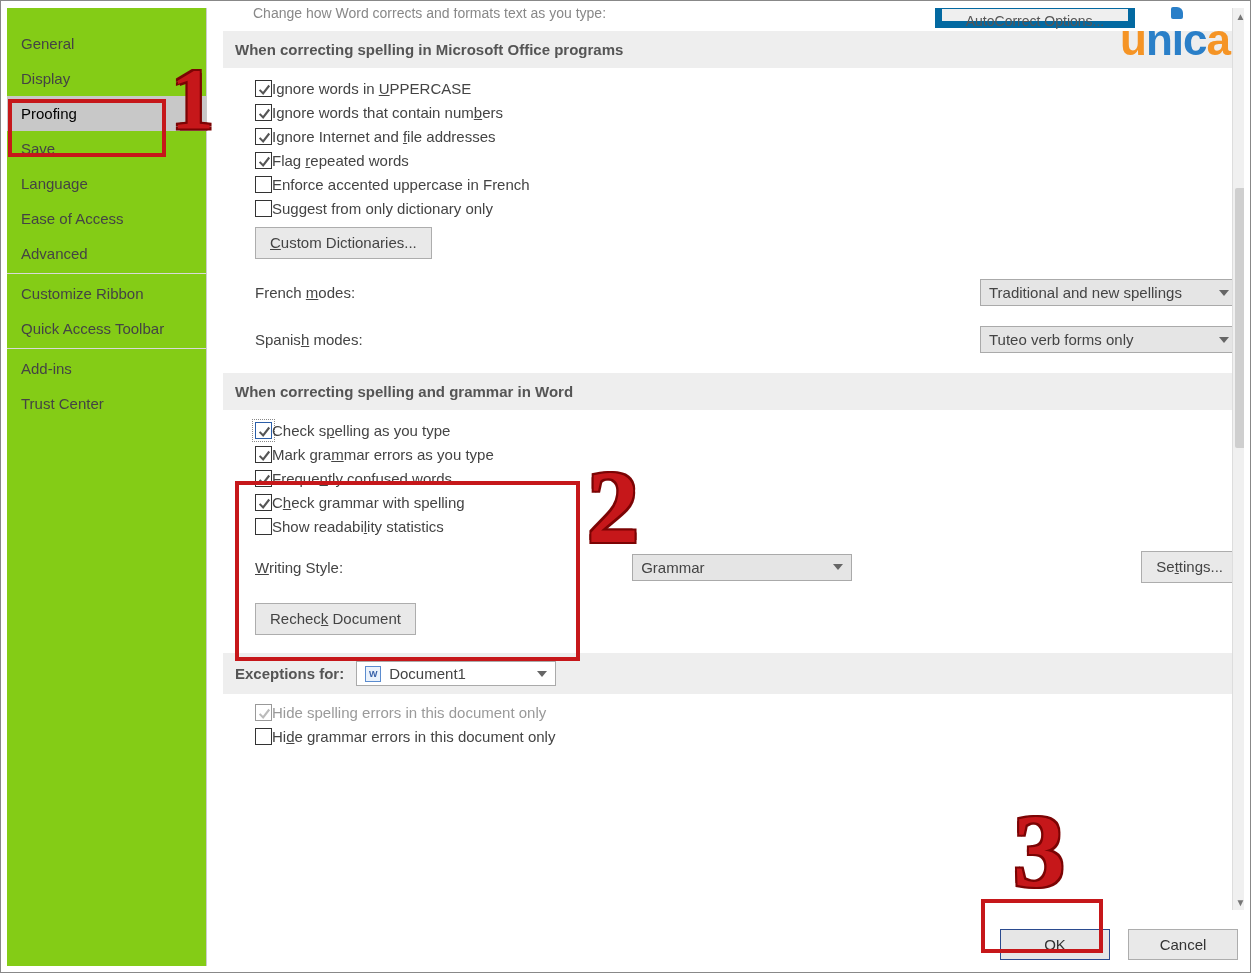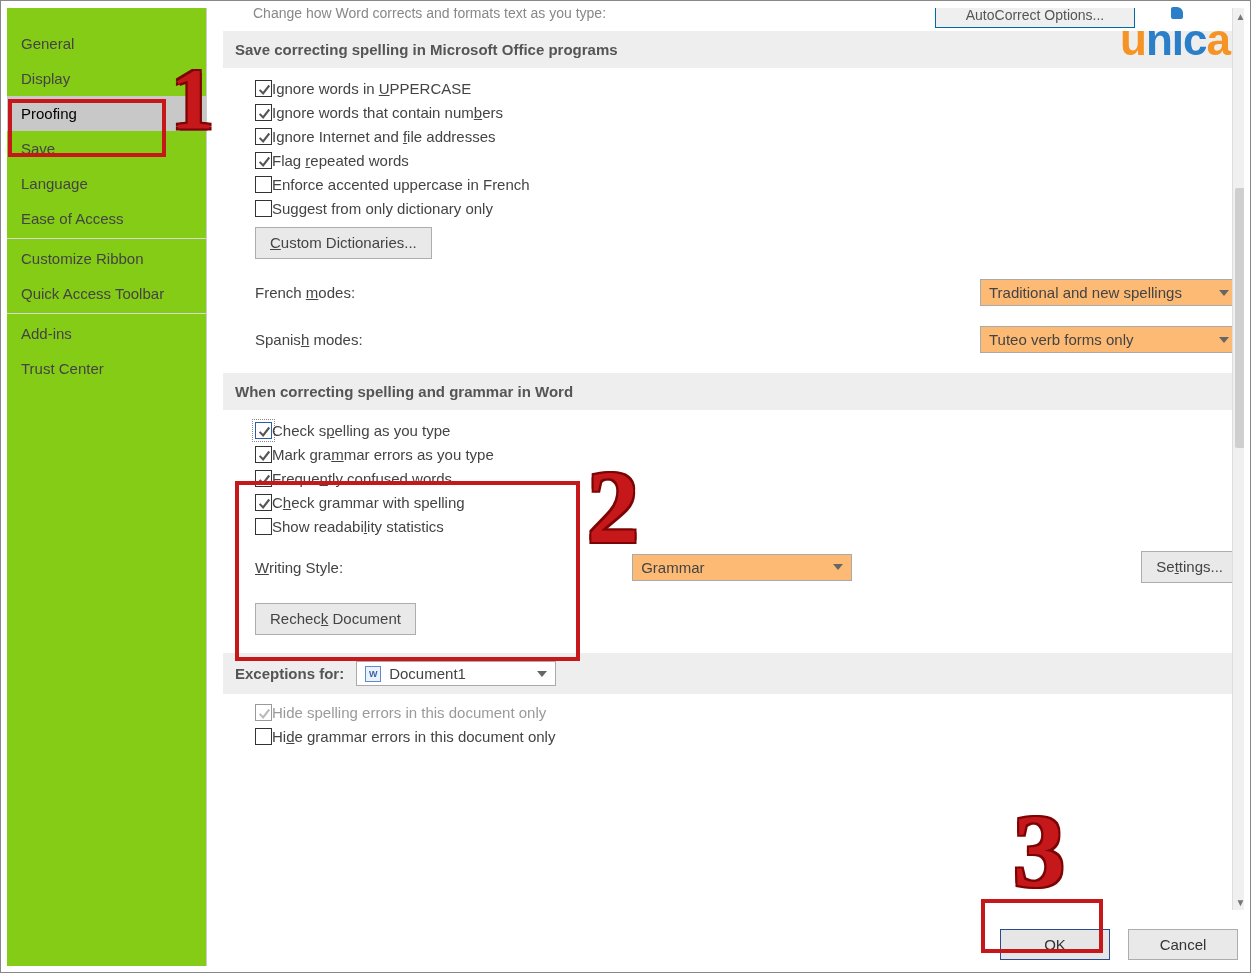--- a/index.html
+++ b/index.html
@@ -63,21 +63,21 @@
     margin: -3px 0 6px 30px;
     white-space: nowrap;
     overflow: hidden;
   }
   .autocorrect-btn {
     position: absolute;
     top: -3px;
     left: 712px;
     width: 200px;
     height: 26px;
-    border: 1px solid #0369a1;
+    border: 7px solid #0369a1;
     background: #efefef;
     font-size: 14px;
     color: #555;
     text-align: center;
     line-height: 24px;
   }
   .section-header {
     background: #eeeeee;
     font-weight: 600;
     color: #555;
@@ -128,21 +128,21 @@
     margin: 20px 0;
     padding-left: 32px;
     justify-content: space-between;
   }
   .inline-label { min-width: 120px; color: #444; }
   .select {
     display: flex;
     align-items: center;
     justify-content: space-between;
     border: 1px solid #aaa;
-    background: #fdba74;
+    background: #e5e5e5;
     padding: 4px 8px;
     min-width: 258px;
     color: #444;
     cursor: pointer;
   }
   .select.small { min-width: 220px; }
   .select .caret {
     width: 0; height: 0;
     border-left: 5px solid transparent;
     border-right: 5px solid transparent;
@@ -250,36 +250,37 @@
 <body>
 
 <div class="outer">
   <div class="sidebar">
     <div class="sidebar-item">General</div>
     <div class="sidebar-item">Display</div>
     <div class="sidebar-item selected">Proofing</div>
     <div class="sidebar-item">Save</div>
     <div class="sidebar-item">Language</div>
     <div class="sidebar-item">Ease of Access</div>
+    <div class="sidebar-item">Advanced</div>
     <hr class="sidebar-divider">
     <div class="sidebar-item">Customize Ribbon</div>
     <div class="sidebar-item">Quick Access Toolbar</div>
     <hr class="sidebar-divider">
     <div class="sidebar-item">Add-ins</div>
     <div class="sidebar-item">Trust Center</div>
   </div>
 
   <div class="main">
     <div class="content">
       <div class="scroll-area">
         <div style="position:relative;">
           <div class="top-truncated">Change how Word corrects and formats text as you type:</div>
           <div class="autocorrect-btn">AutoCorrect Options...</div>
 
-          <div class="section-header">Save correcting spelling in Microsoft Office programs</div>
+          <div class="section-header">When correcting spelling in Microsoft Office programs</div>
 
           <div class="field-group">
             <div class="check-row">
               <span class="chk">
                   <svg viewBox="0 0 16 16">
                     <polyline points="3,9 7,13 14,4"></polyline>
                   </svg>
                 </span>
               <span class="lbl">Ignore words in <span class="underline-letter">U</span>PPERCASE</span>
             </div>

